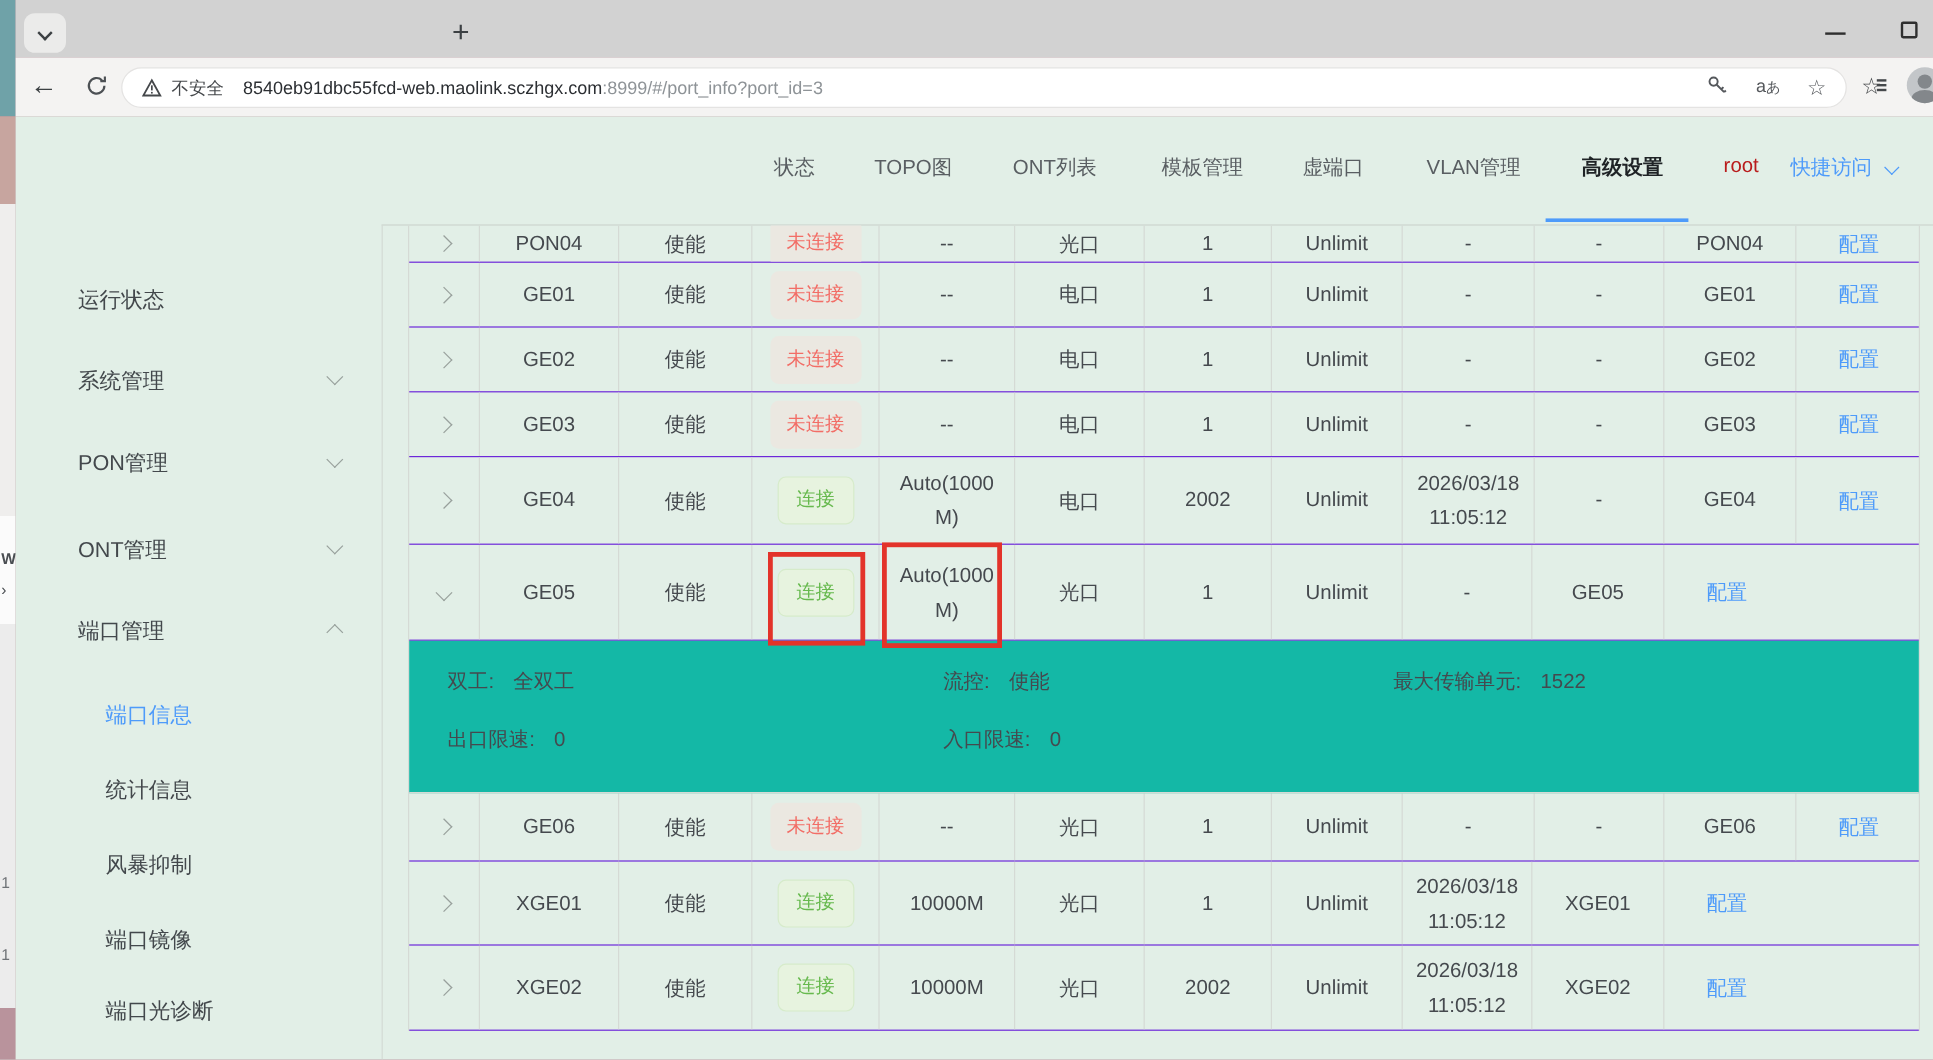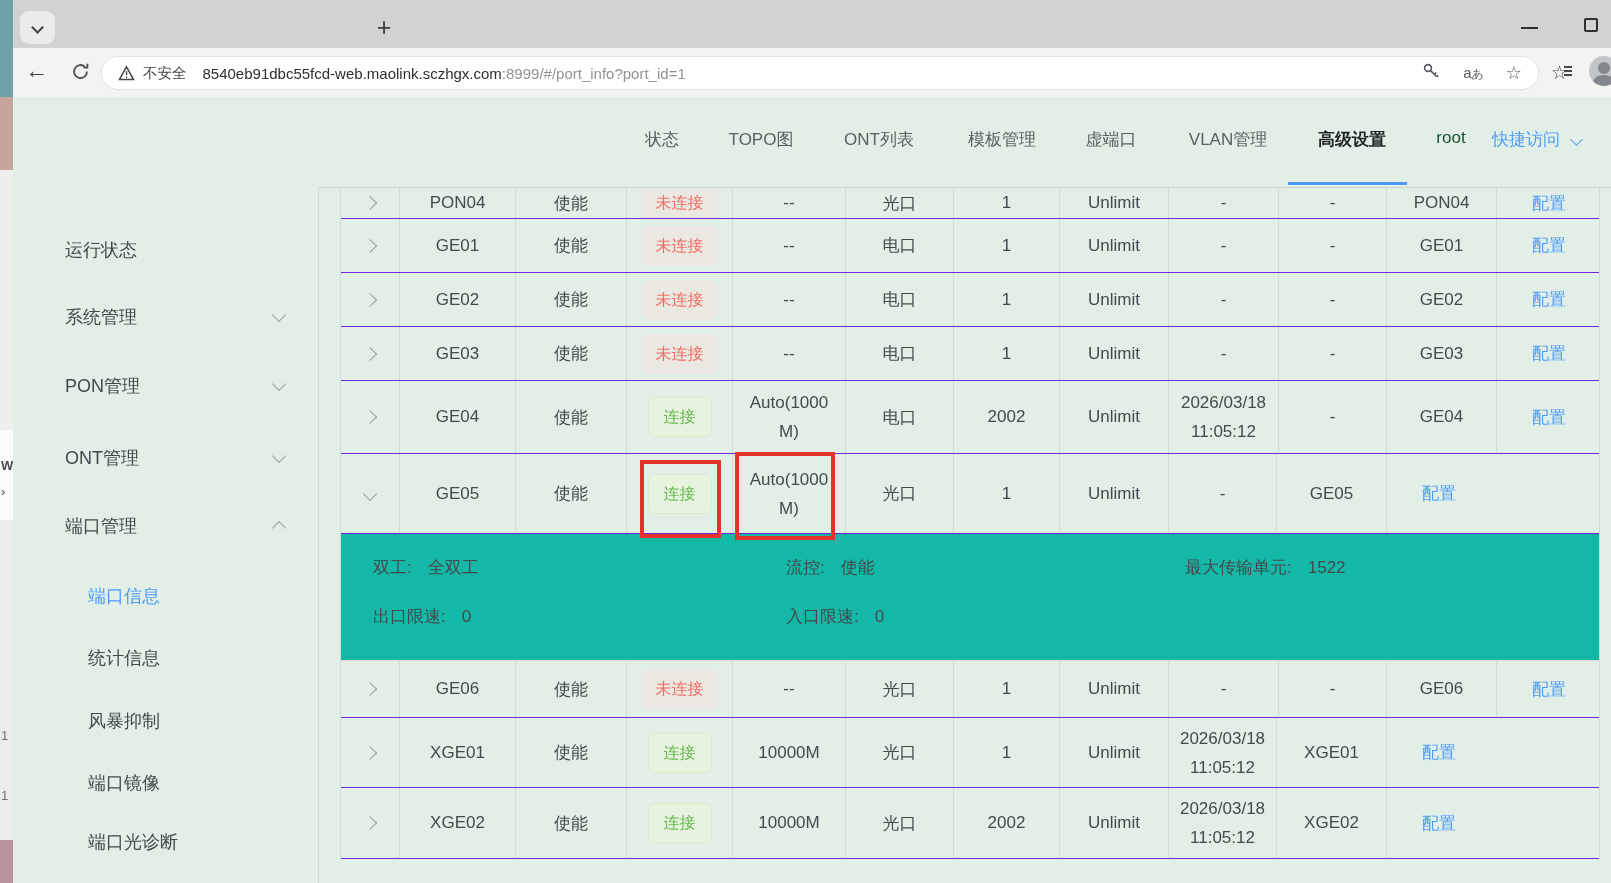--- a/index.html
+++ b/index.html
@@ -48,21 +48,21 @@
   
   .logo { position:absolute; left:48px; top:22px; display:flex; align-items:center; color:#c5201e; }
   .logo-en { font-size:31px; font-weight:800; font-style:italic; letter-spacing:1px; }
   .logo-reg { font-size:13px; vertical-align:top; margin:-12px 0 0 2px; font-style:normal; font-weight:bold; }
   .logo-div { font-size:25px; margin:0 13px 0 17px; font-weight:400; opacity:.85; }
   .logo-cn { font-size:29px; font-weight:bold; letter-spacing:5px; font-family:"DejaVu Serif","Liberation Serif",serif; }
 
   .nav-item { position:absolute; top:31px; transform:translateX(-50%); font-size:17px; color:#595e62; white-space:nowrap; }
   .nav-item.active { color:#1f2326; font-weight:bold; }
   .nav-underline { position:absolute; left:1275px; top:85px; width:119px; height:3px; background:#4e9bfa; }
-  .hdr-root { position:absolute; top:31px; transform:translateX(-50%); font-size:17px; color:#14532d; }
+  .hdr-root { position:absolute; top:31px; transform:translateX(-50%); font-size:17px; color:#b91c1c; }
   .hdr-qa { position:absolute; top:31px; transform:translateX(-50%); font-size:17px; color:#4e9bfa; white-space:nowrap; }
 
   .chev { display:inline-block; width:10px; height:10px; border-right:1.7px solid #98a09c; border-bottom:1.7px solid #98a09c; }
   .chev.down { transform:rotate(45deg); }
   .chev.up { transform:rotate(-135deg); }
   .chev.right { transform:rotate(-45deg); }
   .chev.blue { border-color:#4e9bfa; width:9px; height:9px; }
   .chev.dark { border-color:#3c4043; width:9px; height:9px; border-width:2px; }
 
   
@@ -127,21 +127,21 @@
     <div class="url-pill">
       <span class="warn-icon">
         <svg width="17" height="16" viewBox="0 0 18 17">
             <path d="M9 2 L16.5 15.5 H1.5 Z" fill="none" stroke="#45484b" stroke-width="1.6"></path>
             <rect x="8.3" y="6.5" width="1.5" height="4.5" fill="#45484b"></rect>
             <rect x="8.3" y="12.3" width="1.5" height="1.5" fill="#45484b"></rect>
           </svg>
       </span>
       <span class="security-label">不安全</span>
       <span class="url-host">8540eb91dbc55fcd-web.maolink.sczhgx.com</span>
-      <span class="url-suffix">:8999/#/port_info?port_id=1</span>
+      <span class="url-suffix">:8999/#/port_info?port_id=3</span>
       <span class="pill-right">
         <span>
           <svg width="20" height="20" viewBox="0 0 20 20">
               <circle cx="7" cy="7" r="3.4" fill="none" stroke="#55585c" stroke-width="1.6"></circle>
               <path d="M9.6 9.6 L15.8 15.8 M13.4 13.4 l1.8 -1.8 M15.8 15.8 l1.4 -1.4" fill="none" stroke="#55585c" stroke-width="1.6"></path>
             </svg>
         </span>
         <span class="translate-ic"><span>a</span><span class="small">あ</span></span>
         <span class="star-ic">☆</span>
       </span>
@@ -313,21 +313,21 @@
             <div class="tcell" style="width: 109px; flex: 0 0 109px;">Unlimit</div>
             <div class="tcell" style="width: 108px; flex: 0 0 108px;">-</div>
             <div class="tcell" style="width: 110px; flex: 0 0 110px;">GE05</div>
             <div class="tcell" style="width: 104px; flex: 0 0 104px;">
               <div class="cfg-link">配置</div>
             </div>
           </div>
           <div class="detail" style="height: 127px;">
             <div class="ditem" style="left: 32px; top: 22px;"><div class="lab" style="display: inline;">双工:</div><div style="display: inline;">全双工</div></div>
             <div class="ditem" style="left: 445px; top: 22px;"><div class="lab" style="display: inline;">流控:</div><div style="display: inline;">使能</div></div>
-            <div class="ditem" style="left: 820px; top: 22px; margin-left: 24px;"><div class="lab" style="display: inline;">最大传输单元:</div><div style="display: inline;">1522</div></div>
+            <div class="ditem" style="left: 820px; top: 22px;"><div class="lab" style="display: inline;">最大传输单元:</div><div style="display: inline;">1522</div></div>
             <div class="ditem" style="left: 32px; top: 71px;"><div class="lab" style="display: inline;">出口限速:</div><div style="display: inline;">0</div></div>
             <div class="ditem" style="left: 445px; top: 71px;"><div class="lab" style="display: inline;">入口限速:</div><div style="display: inline;">0</div></div>
           </div>
           <div class="trow" style="height: 57px;">
             <div class="tcell" style="width: 59px; flex: 0 0 59px;">
               <div class="chev right"></div>
             </div>
             <div class="tcell" style="width: 116px; flex: 0 0 116px;">GE06</div>
             <div class="tcell" style="width: 111px; flex: 0 0 111px;">使能</div>
             <div class="tcell" style="width: 106px; flex: 0 0 106px;">

